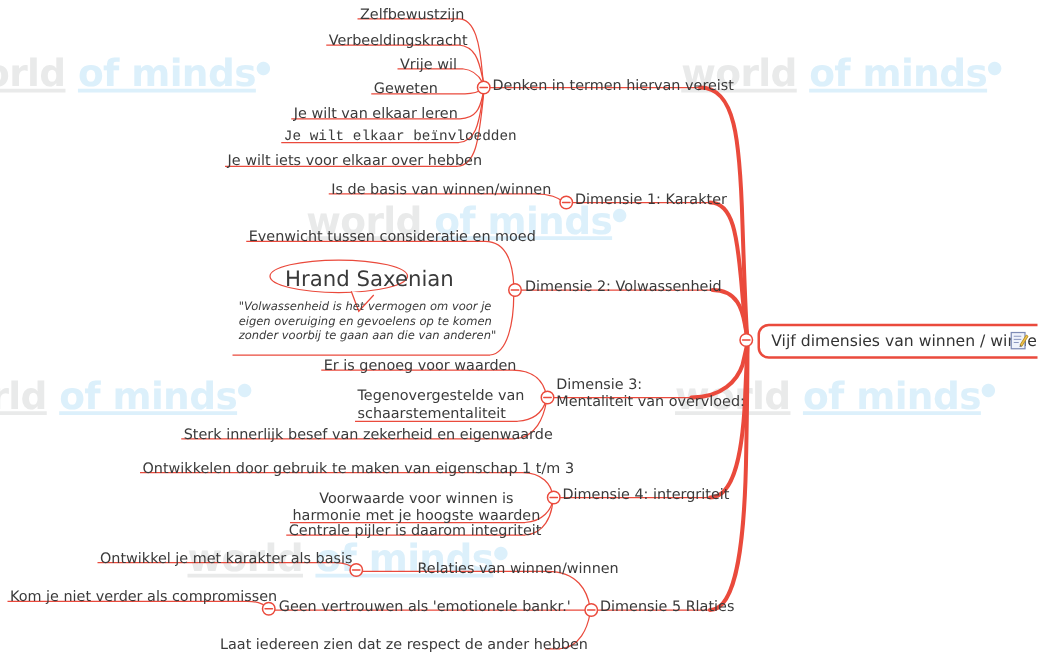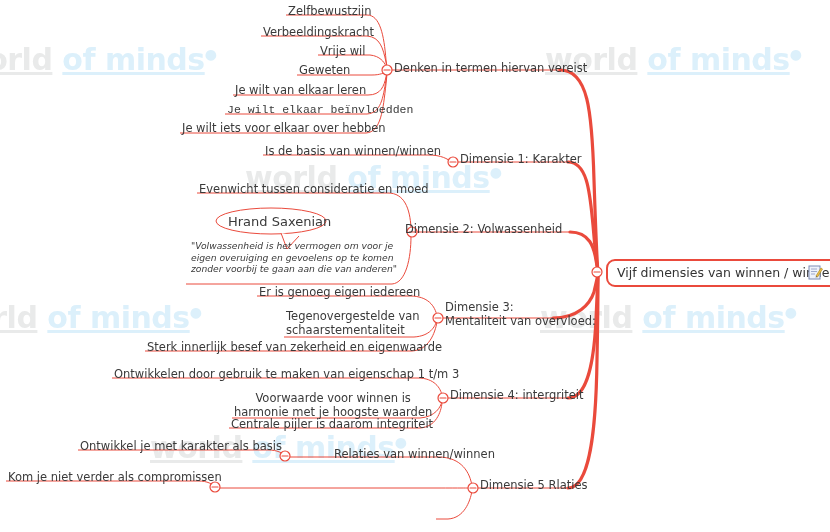--- a/index.html
+++ b/index.html
@@ -42,21 +42,21 @@
   .quotebox{
     position:absolute;
     font-size:9.2px;
     font-style:italic;
     color:#3a3a3a;
     line-height:11.6px;
     white-space:pre;
   }
   .ovaltext{
     position:absolute;
-    font-size:13px;
+    font-size:17px;
     color:#3a3a3a;
     white-space:nowrap;
   }
   .noteicon{
     position:absolute;
     width:15px;height:15px;
   }
 </style>
 </head>
 <body>
@@ -181,44 +181,46 @@
   <div class="node" style="left:263px;top:26px;">Verbeeldingskracht</div>
   <div class="node" style="left:320px;top:45px;">Vrije wil</div>
   <div class="node" style="left:299px;top:64px;">Geweten</div>
   <div class="node" style="left:235px;top:84px;">Je wilt van elkaar leren</div>
   <div class="node" style="left:227px;top:103px;font-family:Liberation Mono, monospace;">Je wilt elkaar beïnvloedden</div>
   <div class="node" style="left:182px;top:122px;">Je wilt iets voor elkaar over hebben</div>
 
   <div class="node" style="left:460px;top:153px;">Dimensie 1: Karakter</div>
   <div class="node" style="left:265px;top:145px;">Is de basis van winnen/winnen</div>
 
-  <div class="node" style="left:405px;top:223px;">Dimensie 2: Volwassenheid</div>
+  <div class="node" style="left:420px;top:223px;">Dimensie 2: Volwassenheid</div>
   <div class="node" style="left:199px;top:183px;">Evenwicht tussen consideratie en moed</div>
   <div class="ovaltext" style="left:228px;top:214px;">Hrand Saxenian</div>
   <div class="quotebox" style="left:191px;top:240px;"><span>"Volwassenheid is het vermogen om voor je</span>
 <span>eigen overuiging en gevoelens op te komen</span>
 <span>zonder voorbij te gaan aan die van anderen"</span></div>
 
   <div class="node two" style="left:445px;top:301px;"><span>Dimensie 3:</span>
 <span>Mentaliteit van overvloed:</span></div>
-  <div class="node" style="left:259px;top:286px;">Er is genoeg eigen iedereen</div>
+  <div class="node" style="left:259px;top:286px;">Er is genoeg voor waarden</div>
   <div class="node two" style="left:286px;top:310px;">Tegenovergestelde van
 schaarstementaliteit</div>
   <div class="node" style="left:147px;top:341px;">Sterk innerlijk besef van zekerheid en eigenwaarde</div>
 
   <div class="node" style="left:450px;top:389px;">Dimensie 4: intergriteit</div>
   <div class="node" style="left:114px;top:368px;">Ontwikkelen door gebruik te maken van eigenschap 1 t/m 3</div>
   <div class="node two" style="left:234px;top:392px;text-align:center;">Voorwaarde voor winnen is
 harmonie met je hoogste waarden</div>
   <div class="node" style="left:231px;top:418px;text-align:right;">Centrale pijler is daarom integriteit</div>
 
   <div class="node" style="left:480px;top:479px;">Dimensie 5 Rlaties</div>
   <div class="node" style="left:293px;top:448px;margin-left:41px;">Relaties van winnen/winnen</div>
   <div class="node" style="left:80px;top:440px;">Ontwikkel je met karakter als basis</div>
+  <div class="node" style="left:223px;top:479px;">Geen vertrouwen als 'emotionele bankr.'</div>
   <div class="node" style="left:8px;top:471px;">Kom je niet verder als compromissen</div>
+  <div class="node" style="left:176px;top:509px;">Laat iedereen zien dat ze respect de ander hebben</div>
 
   <div class="root" style="left:606px;top:259px;">Vijf dimensies van winnen / winnen</div>
 
   <svg class="noteicon" style="left:808px;top:265px;" viewBox="0 0 15 15">
     <rect x="1" y="1" width="11" height="13" fill="#eef2fb" stroke="#7d8bb5" stroke-width="1"></rect>
     <line x1="3" y1="4" x2="9" y2="4" stroke="#8a97c0" stroke-width="0.8"></line>
     <line x1="3" y1="6.5" x2="9" y2="6.5" stroke="#8a97c0" stroke-width="0.8"></line>
     <line x1="3" y1="9" x2="7" y2="9" stroke="#8a97c0" stroke-width="0.8"></line>
     <path d="M 8,11 L 13,3 L 14.5,4 L 9.5,12 Z" fill="#f0c14b" stroke="#b08a20" stroke-width="0.7"></path>
     <path d="M 8,11 L 9.5,12 L 7.6,12.6 Z" fill="#555" stroke="none"></path>

